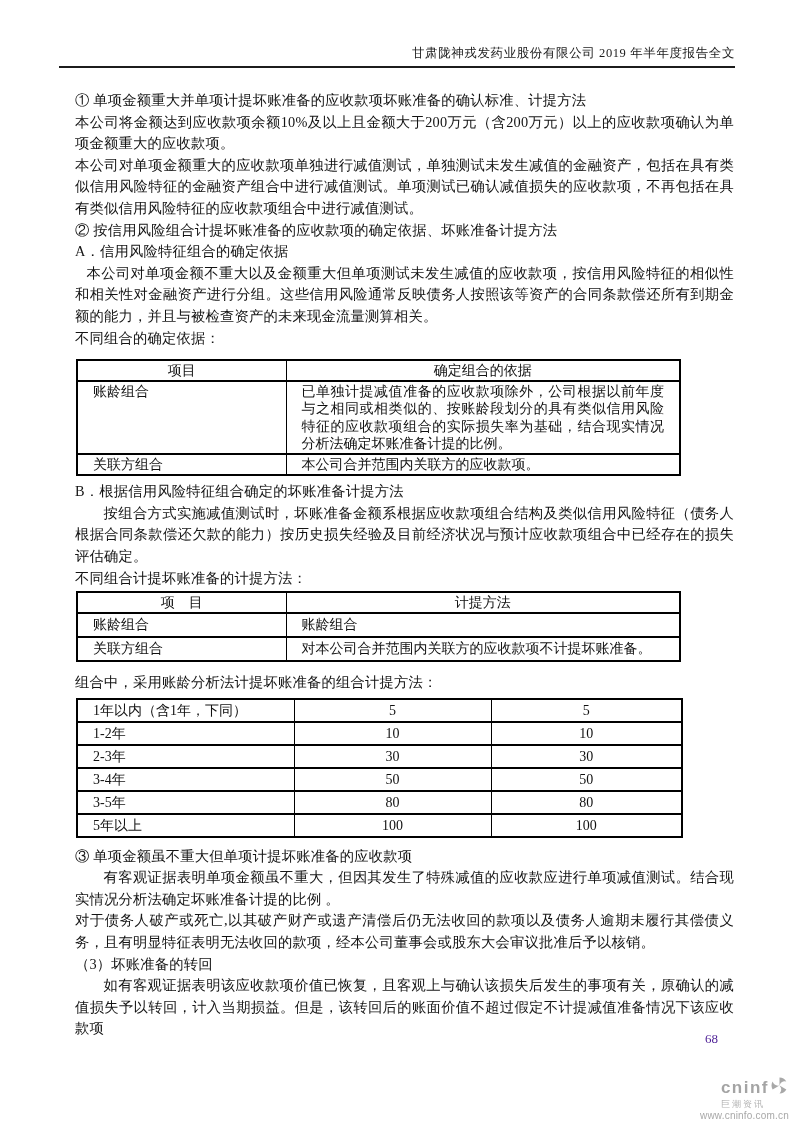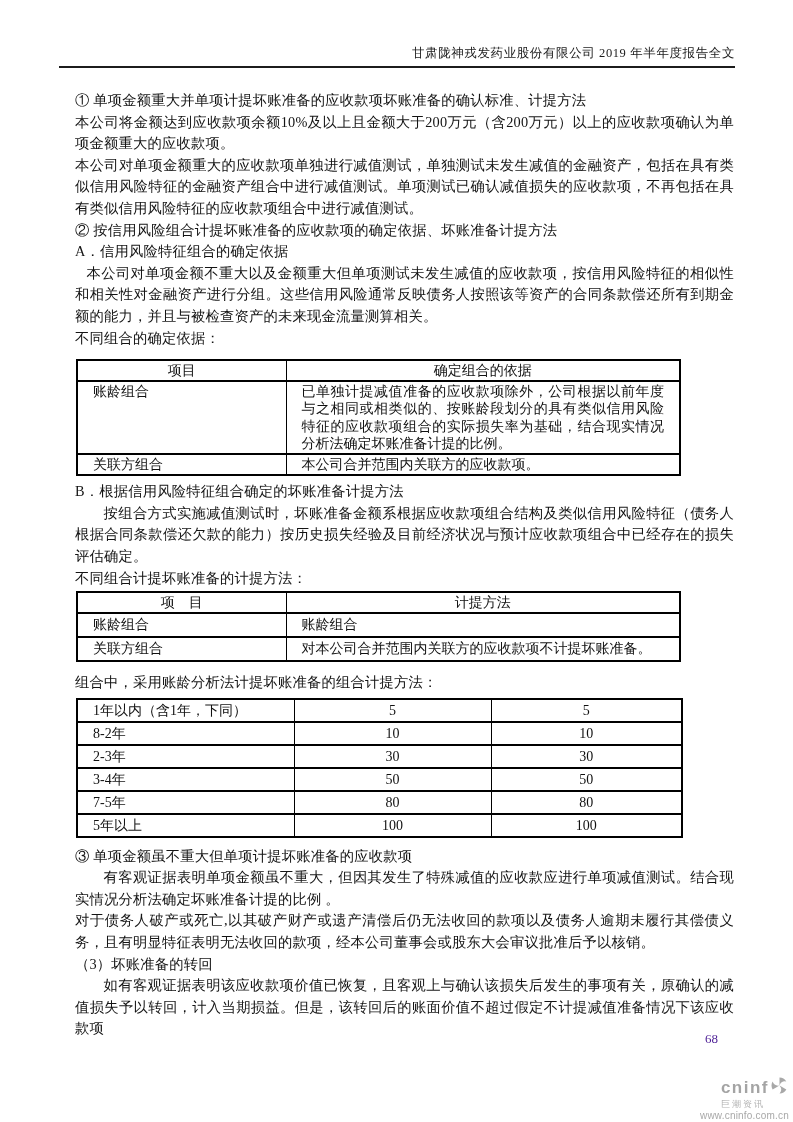--- a/index.html
+++ b/index.html
@@ -198,36 +198,36 @@
           <col class="cb">
           <col class="cc">
         </colgroup>
       <tbody>
       <tr>
         <td class="age">1年以内（含1年，下同）</td>
         <td>5</td>
         <td>5</td>
       </tr>
       <tr>
-        <td class="age">8-2年</td>
+        <td class="age">1-2年</td>
         <td>10</td>
         <td>10</td>
       </tr>
       <tr>
         <td class="age">2-3年</td>
         <td>30</td>
         <td>30</td>
       </tr>
       <tr>
         <td class="age">3-4年</td>
         <td>50</td>
         <td>50</td>
       </tr>
       <tr>
-        <td class="age">7-5年</td>
+        <td class="age">3-5年</td>
         <td>80</td>
         <td>80</td>
       </tr>
       <tr>
         <td class="age">5年以上</td>
         <td>100</td>
         <td>100</td>
       </tr>
     </tbody>
       </table>

